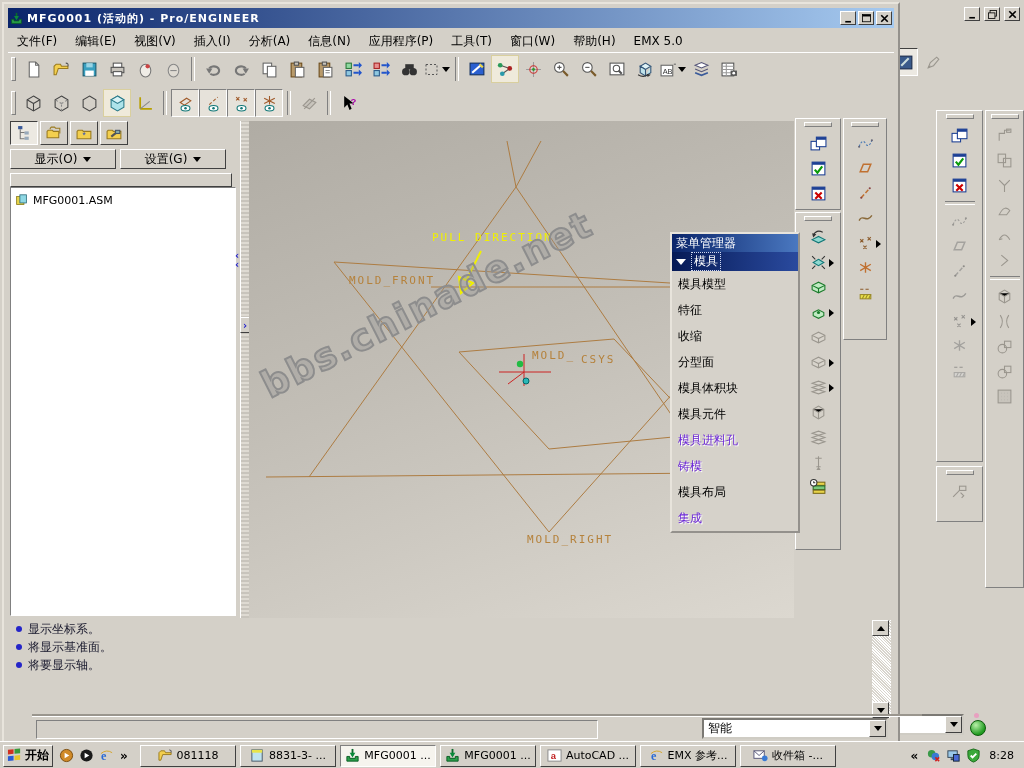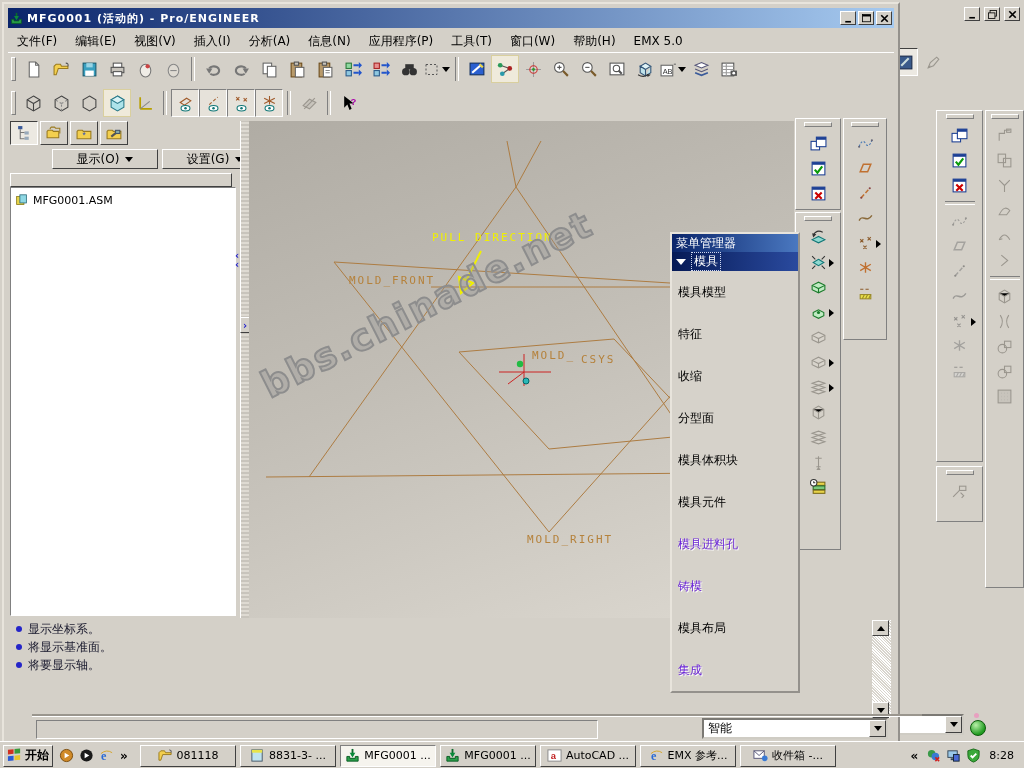--- a/index.html
+++ b/index.html
@@ -50,21 +50,21 @@
     letter-spacing:2px;color:rgba(150,150,150,0.35);-webkit-text-stroke:2px #8d8d8d;
     transform:rotate(-27deg);transform-origin:left center;font-family:"DejaVu Sans",sans-serif;}
   
   #menumgr{position:absolute;left:666px;top:228px;width:126px;border:2px outset #e8e4dc;background:#d6d2ca;}
   #mm-title{height:18px;background:linear-gradient(90deg,#0a246a,#4a78c0);color:#fff;font-weight:normal;
     font-size:12px;display:flex;align-items:center;padding:0 4px;}
   #mm-section{height:19px;background:linear-gradient(90deg,#061a56,#2a4a9e);color:#fff;display:flex;
     align-items:center;gap:5px;padding:0 4px;font-size:12px;}
   .mm-tri{width:0;height:0;border-top:6px solid #fff;border-left:5px solid transparent;border-right:5px solid transparent;}
   .mm-focus{border:1px dotted #cfd8f0;padding:0 2px;}
-  .mm-item{height:18px;display:flex;align-items:center;padding:12px 6px;font-size:12px;}
+  .mm-item{height:18px;display:flex;align-items:center;padding:4px 6px;font-size:12px;}
   .mm-item.dis{color:#6d28d9;text-shadow:1px 1px 0 #fff;}
   
   #msgarea{position:absolute;left:4px;top:616px;width:868px;height:98px;}
   .msgline{display:flex;align-items:center;gap:6px;height:18px;padding-left:8px;color:#1a1a2e;}
   .bullet{width:6px;height:6px;border-radius:50%;background:#2424c8;}
   
   .sb{position:absolute;width:19px;background:repeating-linear-gradient(45deg,#fff 0 1px,#d8d4cc 1px 2px);}
   .sbbtn{position:absolute;left:0;width:17px;height:16px;}
   .tri-up{width:0;height:0;border-left:4px solid transparent;border-right:4px solid transparent;border-bottom:5px solid #000;}
   .tri-dn{width:0;height:0;border-left:4px solid transparent;border-right:4px solid transparent;border-top:5px solid #000;}
@@ -887,21 +887,21 @@
             <svg class="i">
               <use href="#s-folderstar"></use>
             </svg>
           </span>
         <span class="navtab btn">
             <svg class="i">
               <use href="#s-foldertool"></use>
             </svg>
           </span>
       </div>
-      <div class="abs" style="left:2px;top:30px;display:flex;gap:4px;margin-left:42px;">
+      <div class="abs" style="left:2px;top:30px;display:flex;gap:4px;">
         <span class="btn ddbtn" style="width:106px;">
           <span>显示(O)</span>
             <span class="caret"></span>
         </span>
         <span class="btn ddbtn" style="width:106px;">
           <span>设置(G)</span>
             <span class="caret"></span>
         </span>
       </div>
       <div class="abs raised" style="left:2px;top:54px;width:220px;height:12px;"></div>

